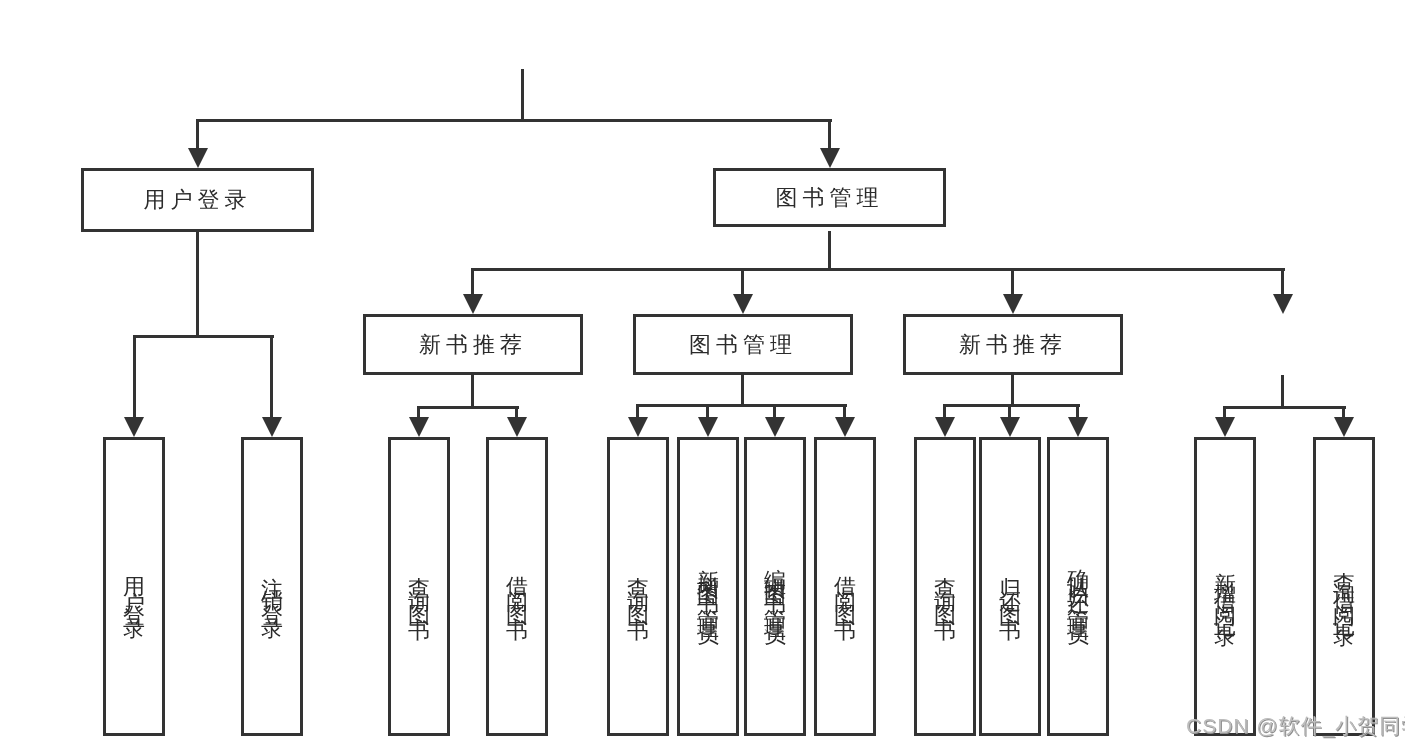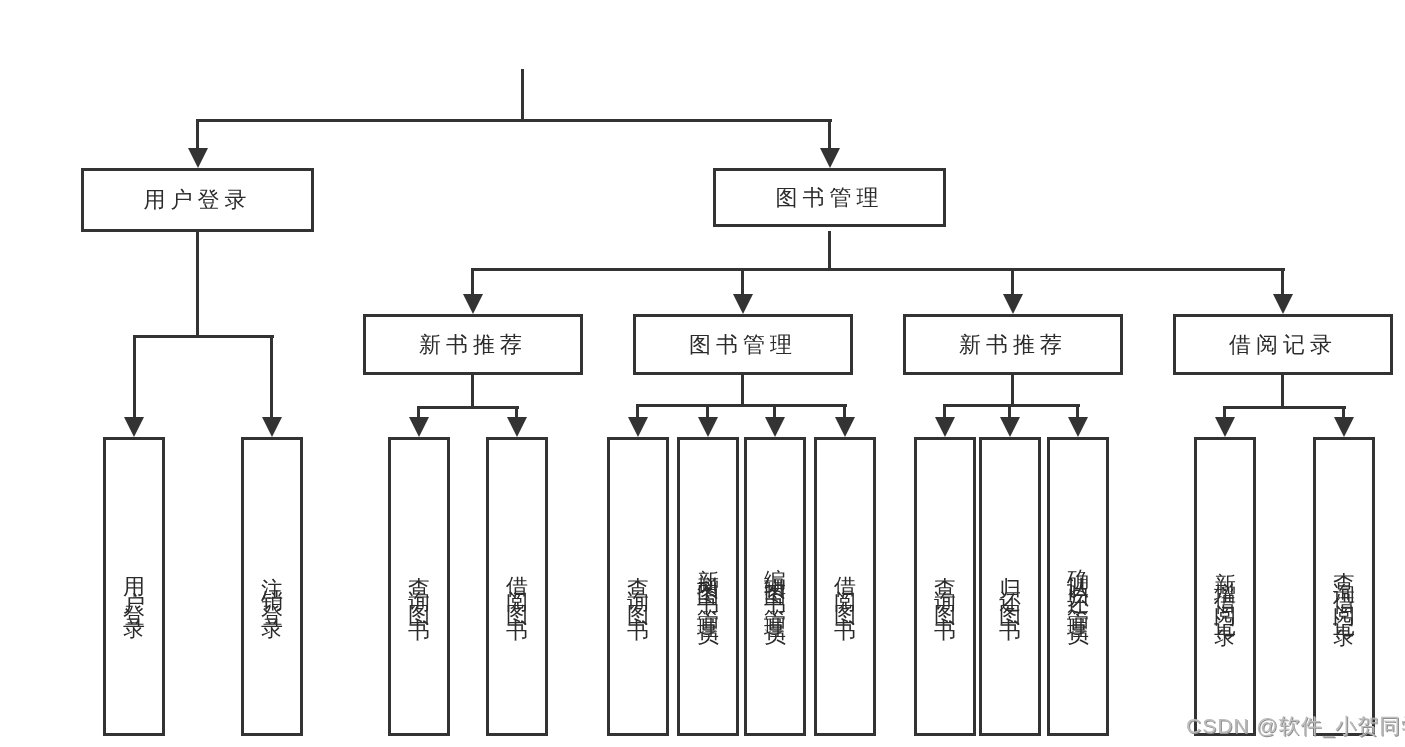--- a/index.html
+++ b/index.html
@@ -87,21 +87,20 @@
   <div class="vl" style="left:741px;top:268px;height:28px"></div>
   <div class="arrow" style="left:733px;top:294px"></div>
   <div class="vl" style="left:1011px;top:268px;height:28px"></div>
   <div class="arrow" style="left:1003px;top:294px"></div>
   <div class="vl" style="left:1281px;top:268px;height:28px"></div>
   <div class="arrow" style="left:1273px;top:294px"></div>
 
   <div class="box l3-box" style="left:363px;top:314px;width:220px;height:61px">新书推荐</div>
   <div class="box l3-box" style="left:633px;top:314px;width:220px;height:61px">图书管理</div>
   <div class="box l3-box" style="left:903px;top:314px;width:220px;height:61px">新书推荐</div>
-  <div class="box l3-box" style="left:1173px;top:314px;width:220px;height:61px">借阅记录</div>
 
   <div class="vl" style="left:471px;top:375px;height:33px"></div>
   <div class="hl" style="left:417px;top:406px;width:102px"></div>
   <div class="vl" style="left:417px;top:406px;height:13px"></div>
   <div class="arrow" style="left:409px;top:417px"></div>
   <div class="vl" style="left:515px;top:406px;height:13px"></div>
   <div class="arrow" style="left:507px;top:417px"></div>
 
   <div class="vl" style="left:741px;top:375px;height:31px"></div>
   <div class="hl" style="left:636px;top:404px;width:211px"></div>

